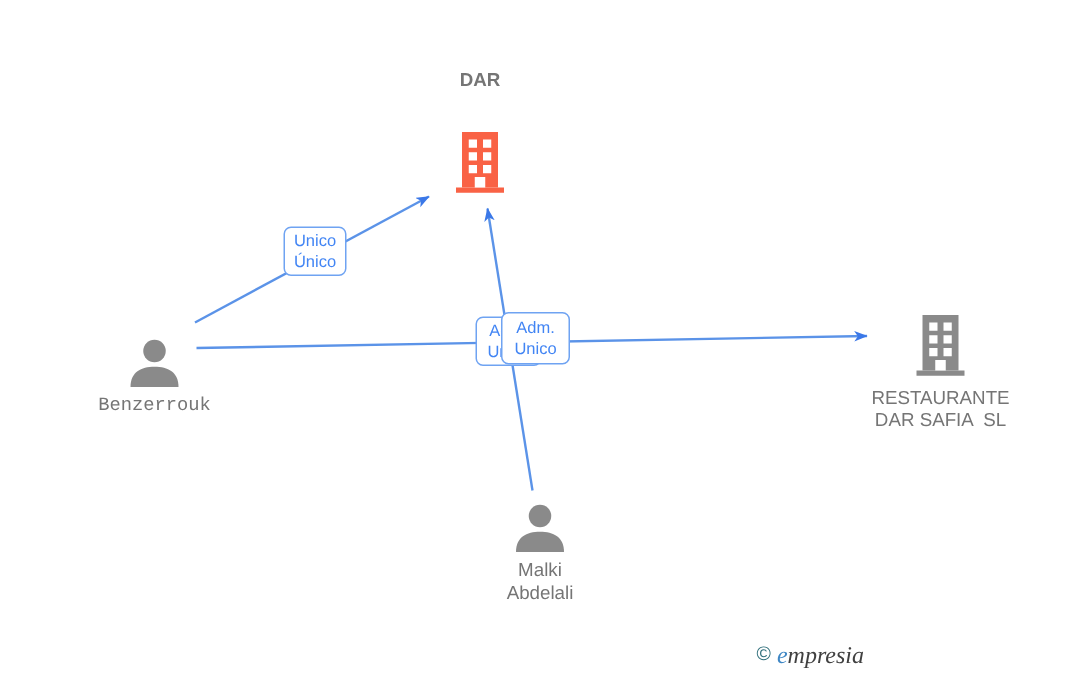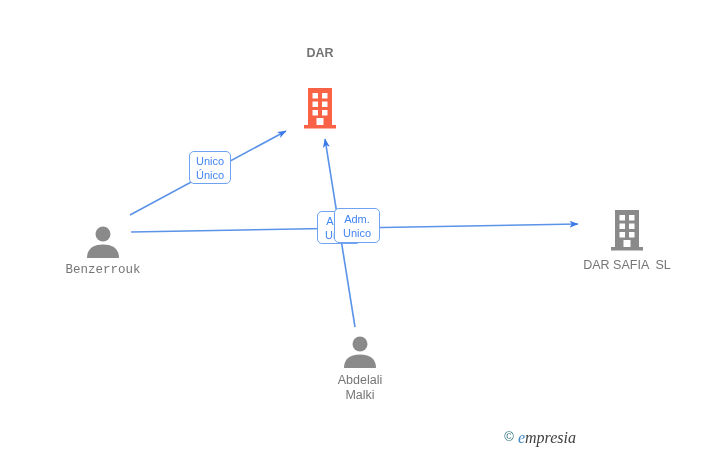--- a/index.html
+++ b/index.html
@@ -80,42 +80,43 @@
       <rect x="7" y="2" width="24" height="37" fill="#8A8A8A"></rect>
       <rect x="11.5" y="7" width="5.5" height="5.5" fill="#ffffff"></rect>
       <rect x="21" y="7" width="5.5" height="5.5" fill="#ffffff"></rect>
       <rect x="11.5" y="15.5" width="5.5" height="5.5" fill="#ffffff"></rect>
       <rect x="21" y="15.5" width="5.5" height="5.5" fill="#ffffff"></rect>
       <rect x="11.5" y="24" width="5.5" height="5.5" fill="#ffffff"></rect>
       <rect x="21" y="24" width="5.5" height="5.5" fill="#ffffff"></rect>
       <rect x="15.5" y="32" width="7" height="7" fill="#ffffff"></rect>
     </svg>
     <div class="node-label">
+      <div class="line">RESTAURANTE</div>
       <div class="line">DAR SAFIA  SL</div>
     </div>
   </div>
 
   <div class="node pos-node-benz">
     <svg class="node-icon" width="38" height="32" viewBox="0 0 38 32">
       <circle cx="19" cy="8" r="7.5" fill="#8A8A8A"></circle>
       <path d="M3,32 c0,-10 7,-13.5 16,-13.5 s16,3.5 16,13.5 z" fill="#8A8A8A"></path>
     </svg>
     <div class="node-label" style="margin-top:5px;font-family:Liberation Mono, monospace;">
       <div class="line">Benzerrouk</div>
     </div>
   </div>
 
   <div class="node pos-node-malki">
     <svg class="node-icon" width="38" height="32" viewBox="0 0 38 32">
       <circle cx="19" cy="8" r="7.5" fill="#8A8A8A"></circle>
       <path d="M3,32 c0,-10 7,-13.5 16,-13.5 s16,3.5 16,13.5 z" fill="#8A8A8A"></path>
     </svg>
     <div class="node-label" style="margin-top:5px;">
+      <div class="line">Malki</div>
       <div class="line">Abdelali</div>
-      <div class="line">Malki</div>
     </div>
   </div>
 
   <div class="edge-label pos-label-socio">
     <div class="line">Unico</div>
     <div class="line">Único</div>
   </div>
   <div class="edge-label pos-label-adm-back">
     <div class="line">Adm.</div>
     <div class="line">Unico</div>

